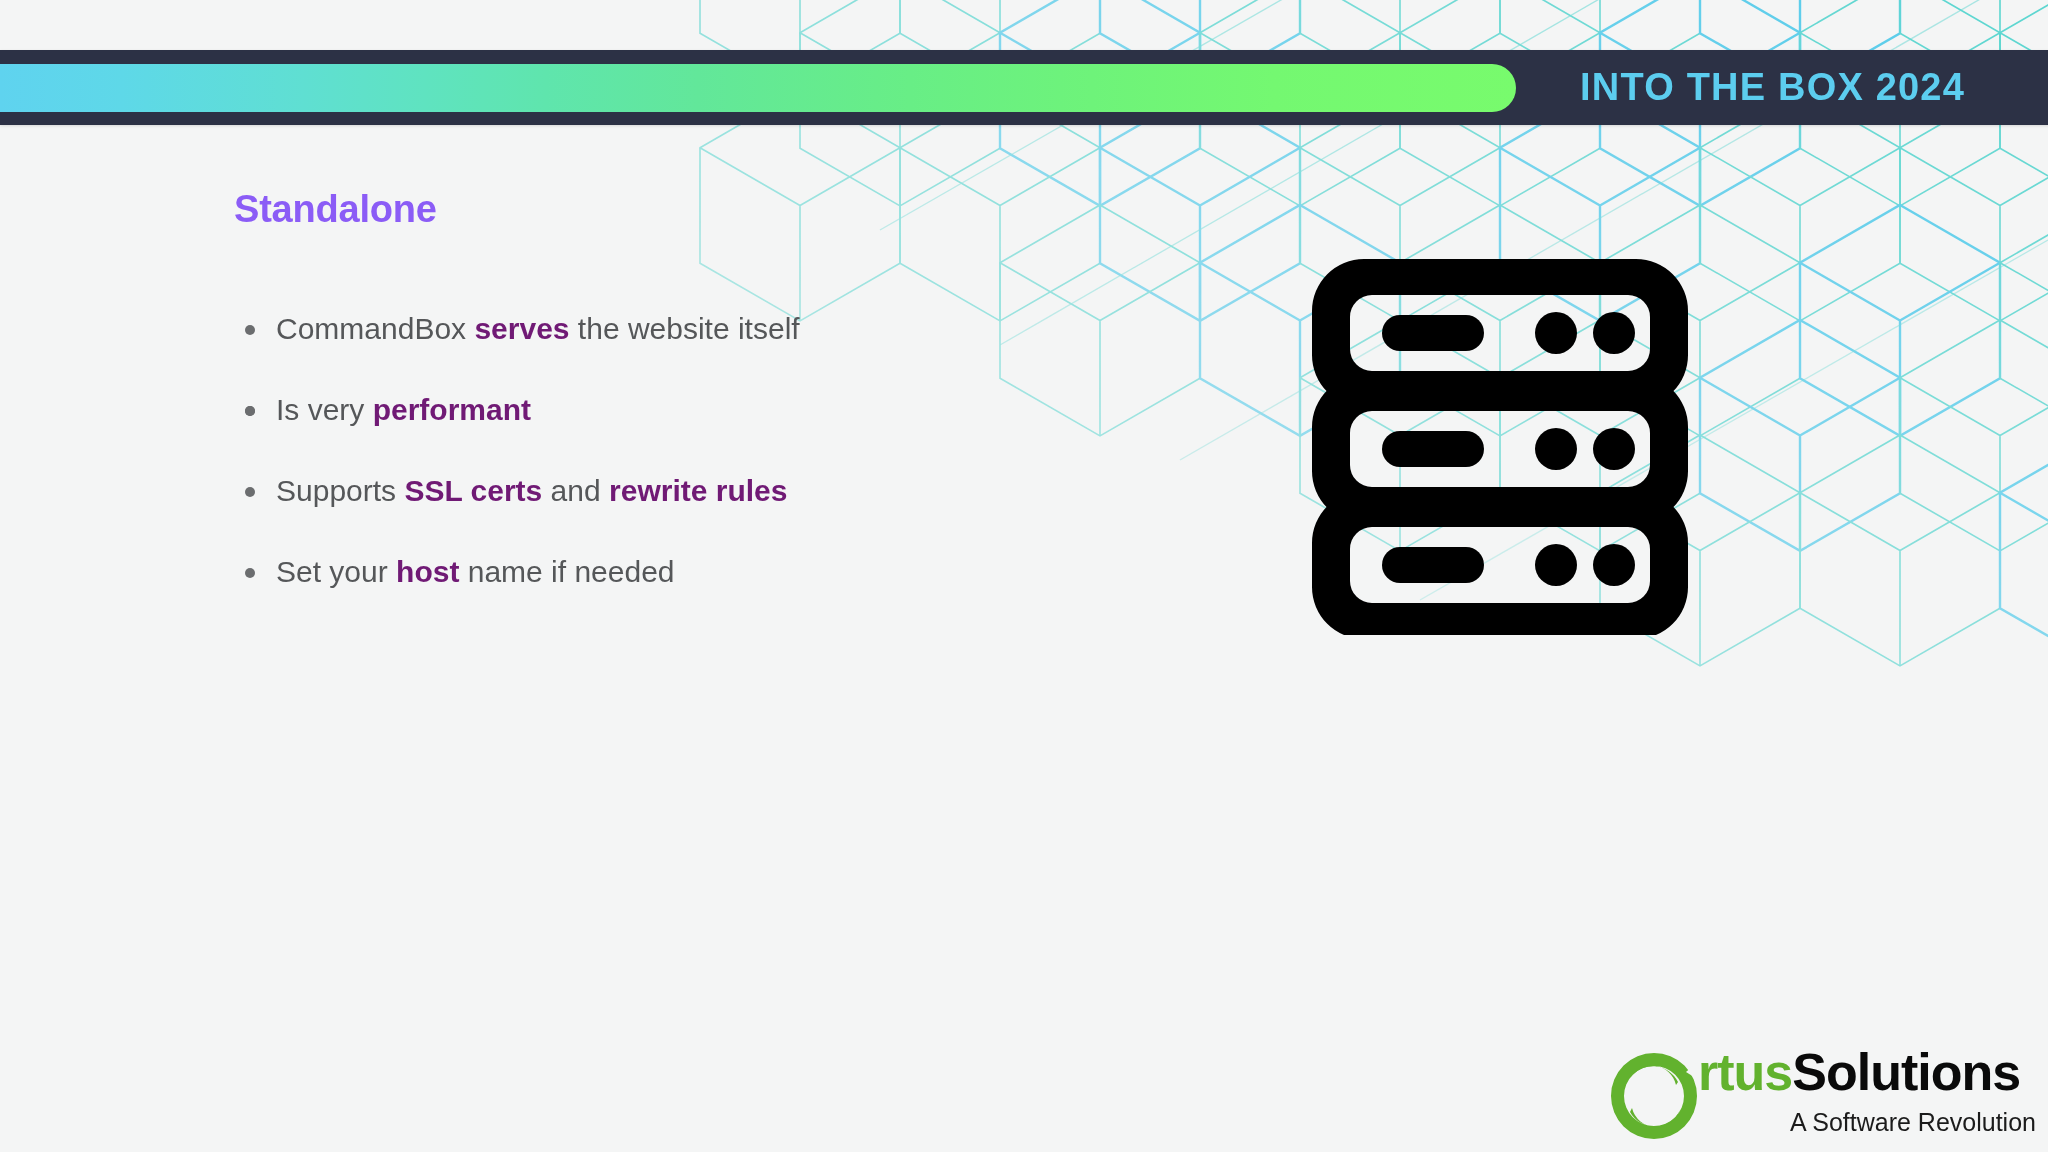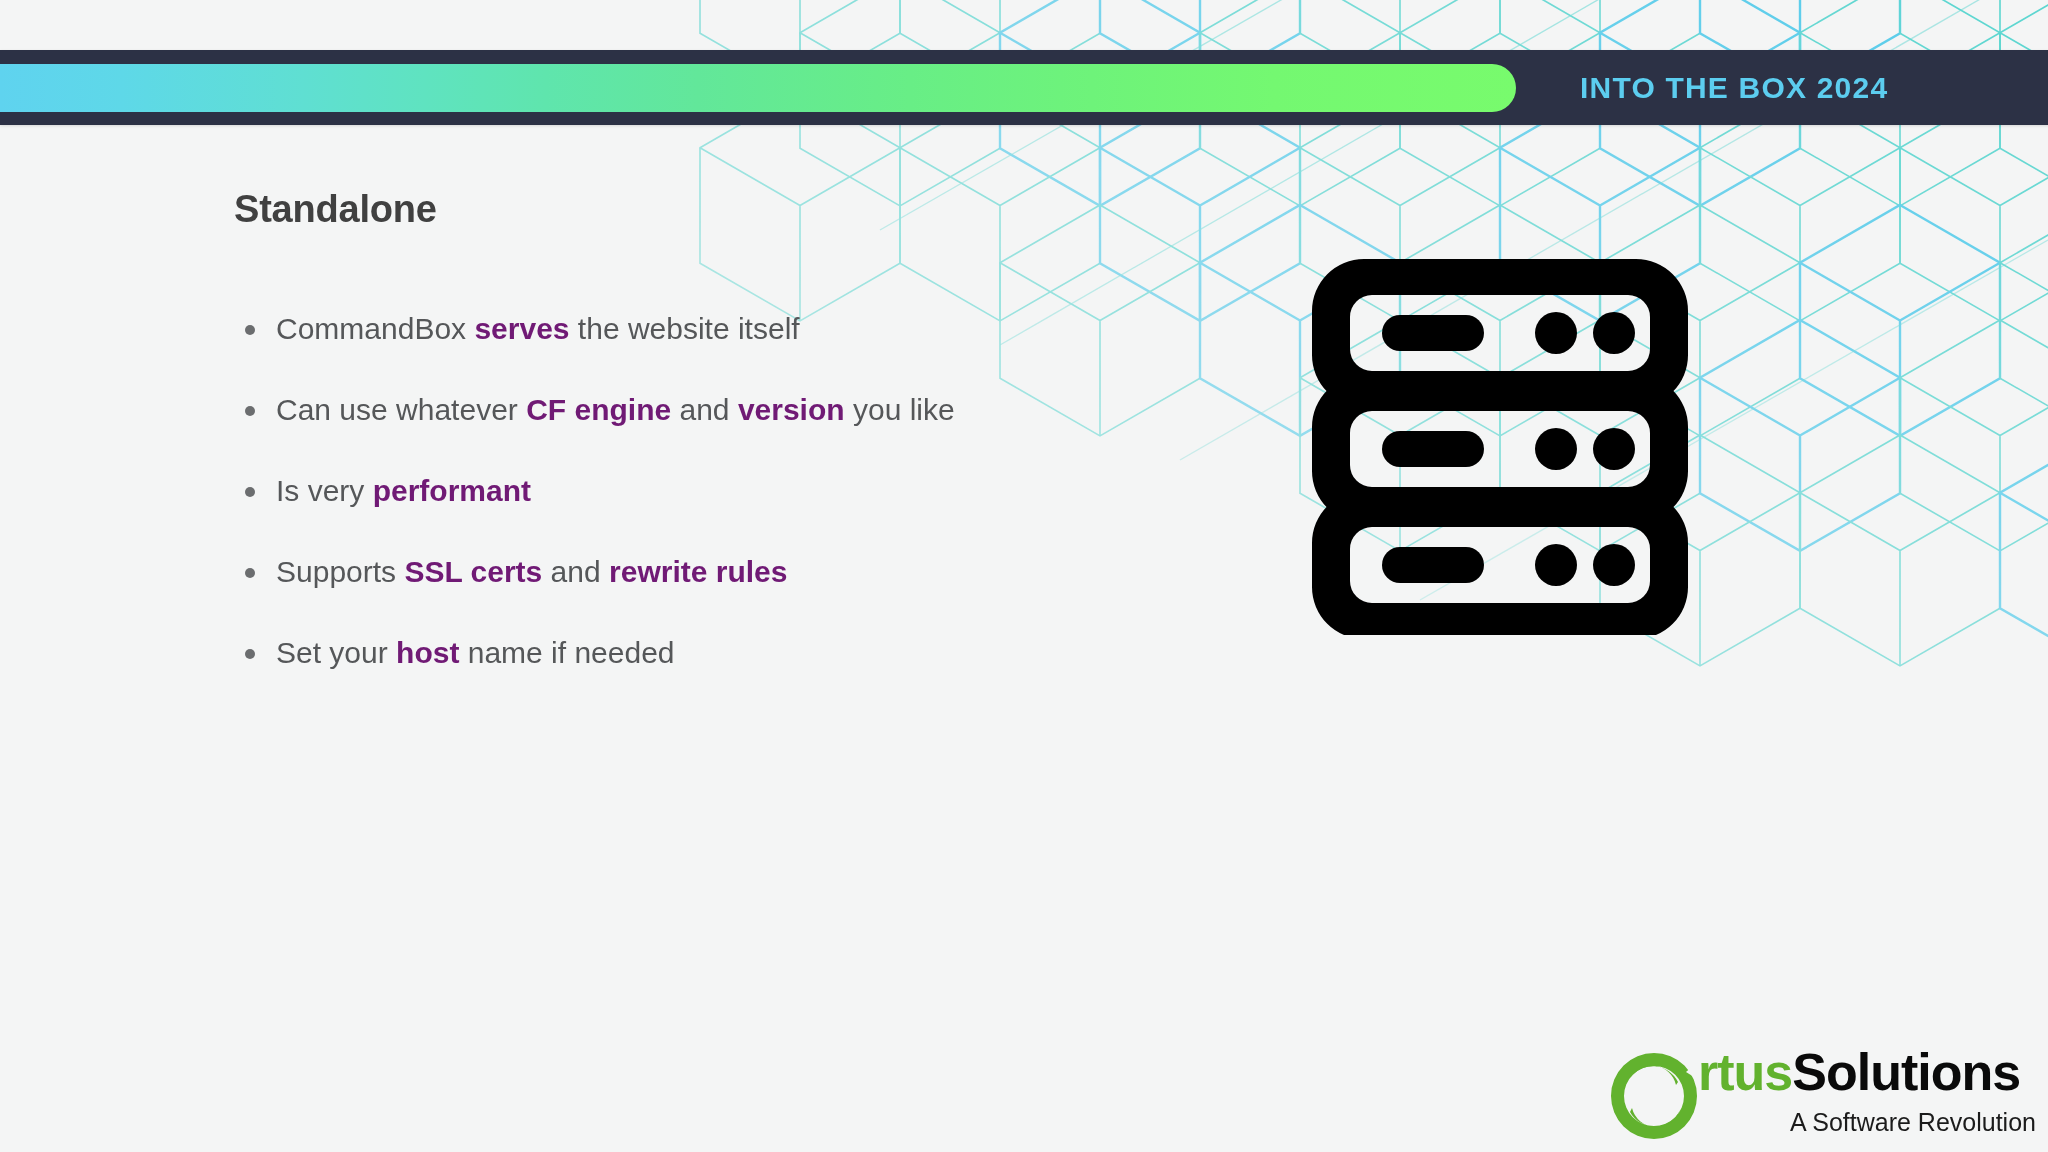--- a/index.html
+++ b/index.html
@@ -64,35 +64,35 @@
        #6ef37a 72%,
        #74f871 84%,
        #78fb6d 100%);
   }
   #event-title {
     position: absolute;
     left: 1580px;
     top: 0;
     height: 75px;
     line-height: 75px;
-    font-size: 30px;
+    font-size: 38px;
     font-weight: bold;
     letter-spacing: 1.2px;
     color: #5ccdef;
     white-space: nowrap;
   }
 
   
   #slide-title {
     position: absolute;
     left: 234px;
     top: 188px;
     font-size: 38px;
     font-weight: bold;
-    color: #404040;
+    color: #8b5cf6;
     letter-spacing: -0.2px;
   }
 
   
   #bullet-list {
     position: absolute;
     left: 240px;
     top: 312px;
     width: 1000px;
     list-style: none;
@@ -248,21 +248,21 @@
     <div id="progress-track" style="width: 1516px;">
       <div id="progress-fill" style="width: 1516px;"></div>
     </div>
     <div id="event-title">INTO THE BOX 2024</div>
   </div>
 
   <div id="slide-title">Standalone</div>
 
   <ul id="bullet-list">
       <li><span class="dot"></span><span><span>CommandBox </span><b>serves</b><span> the website itself</span></span></li>
-      <li><span class="dot"></span><span><span>Can use whatever </span><b>CF engine</b><span> and </span><b>version</b><span> you like</span></span></li>
+      <li><span class="dot"></span></li>
       <li><span class="dot"></span><span><span>Is very </span><b>performant</b></span></li>
       <li><span class="dot"></span><span><span>Supports </span><b>SSL certs</b><span> and </span><b>rewrite rules</b></span></li>
       <li><span class="dot"></span><span><span>Set your </span><b>host</b><span> name if needed</span></span></li>
     </ul>
 
   <svg id="server-icon" viewBox="0 0 384 380">
     <g fill="#000000">
 
       <path d="M56,4 h272 a52,52 0 0 1 52,52 v44 a52,52 0 0 1 -52,52 h-272 a52,52 0 0 1 -52,-52 v-44 a52,52 0 0 1 52,-52 z
                M64,40 a22,22 0 0 0 -22,22 v32 a22,22 0 0 0 22,22 h256 a22,22 0 0 0 22,-22 v-32 a22,22 0 0 0 -22,-22 z" fill-rule="evenodd"></path>

